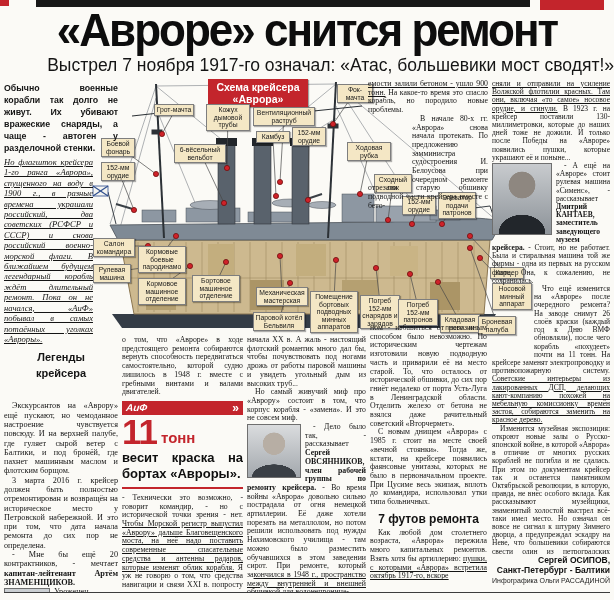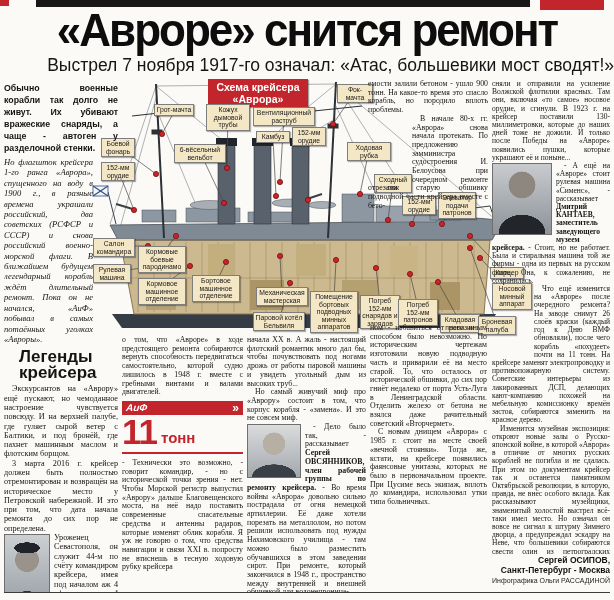--- a/index.html
+++ b/index.html
@@ -26,28 +26,28 @@
     left:0;top:55px;width:614px;text-align:right;
     font-family:"Liberation Sans",sans-serif;font-size:17.5px;line-height:20px;
     color:#151515;white-space:nowrap;
   }
 
   
   .col{position:absolute;font-size:7.8px;line-height:8.7px;text-align:justify;color:#141414;}
   .col p{margin:0;text-indent:8px;}
   .col p.ni{text-indent:0;}
   .b{font-weight:bold;}
-  .u{}
+  .u{text-decoration:underline;}
 
   .c1{left:4px;top:82px;width:114px;height:510px;overflow:hidden;font-size:8.2px;line-height:9.3px;}
   .c1 .lead{font-family:"Liberation Sans",sans-serif;font-weight:bold;font-size:8.8px;line-height:12px;text-indent:10px;margin-bottom:3px;}
-  .c1 .intro{width:89px;font-style:italic;font-size:8.6px;line-height:10.4px;margin-bottom:3px;}
+  .c1 .intro{width:89px;font-style:italic;font-size:8.6px;line-height:10.4px;margin-bottom:3px;text-decoration:underline;}
   .h-col1{
-    font-family:"Liberation Sans",sans-serif;font-weight:bold;font-size:17px;line-height:16px;
-    text-align:left;margin:5px auto 3px;width:84px;
+    font-family:"Liberation Sans",sans-serif;font-weight:bold;font-size:11px;line-height:16px;
+    text-align:center;margin:5px auto 20px;width:84px;
   }
   .c2{left:122px;top:336px;width:121px;height:256px;overflow:hidden;}
   .c3{left:247px;top:336px;width:119px;height:256px;overflow:hidden;}
   .c4t{left:368px;top:80px;width:120px;height:132px;overflow:hidden;}
   .c4{left:370px;top:324px;width:117px;height:256px;overflow:hidden;}
   .c5{left:492px;top:80px;width:118px;height:474px;overflow:hidden;font-size:7.5px;line-height:8.2px;}
   .h-col4{
     font-family:"Liberation Sans",sans-serif;font-weight:bold;font-size:12px;line-height:14px;
     text-align:center;margin:5px 0 3px;text-indent:0;
   }
@@ -312,67 +312,71 @@
       <div class="slabel" style="left: 402px; top: 205px; width: 40px;">Носовой минный аппарат</div>
     </div>
 </div>
 
 <div class="col c1">
   <p class="lead ni">Обычно военные корабли так долго не живут. Их убивают вражеские снаряды, а чаще - автоген у разделочной стенки.</p>
   <p class="intro ni">Но флагшток крейсера 1-го ранга «Аврора», спущенного на воду в 1900 г., в разные времена украшали российский, два советских (РСФСР и СССР) и снова российский военно-морской флаги. В ближайшем будущем легендарный корабль ждёт длительный ремонт. Пока он не начался, «АиФ» побывал в самых потаённых уголках «Авроры».</p>
   <div class="h-col1">Легенды крейсера</div>
   <p>Экскурсантов на «Аврору» ещё пускают, но чемоданное настроение чувствуется повсюду. И на верхней палубе, где гуляет сырой ветер с Балтики, и под бронёй, где пахнет машинным маслом и флотским борщом.</p>
   <p>3 марта 2016 г. крейсер должен быть полностью отремонтирован и возвращён на историческое место у Петровской набережной. И это при том, что дата начала ремонта до сих пор не определена.</p>
+  <p><span>- Мне бы ещё 20 контрактников, - мечтает </span><span class="b">капитан-лейтенант Артём ЗНАМЕНЩИКОВ.</span></p>
   <div class="photo p-znam"></div>
   <p class="ni">Уроженец Севастополя, он служит 44-м по счёту командиром крейсера, имея под началом аж 4 офицеров, 4 мичманов и 19 гражданских специалисток. - Ведь до того как Сердюков списал легендарный крейсер как непрофильный актив, здесь служили 78 человек!</p>
 
 </div>
 
 <div class="col c2">
   <p class="ni">о том, что «Авроре» в ходе предстоящего ремонта собираются вернуть способность передвигаться самостоятельно, которой судно лишилось в 1948 г. вместе с гребными винтами и валами двигателей.</p>
   <div class="badge">
     <div class="badge-band">
       <span class="aif-logo">АиФ</span>
       <span class="aif-arrow">»</span>
     </div>
     <div class="badge-row">
       <span class="badge-num">11</span>
       <span class="badge-unit">тонн</span>
     </div>
+    <div class="badge-caption">весит краска на бортах «Авроры».</div>
     <div class="badge-rule"></div>
   </div>
   <p class="ni"><span>- Технически это возможно, - говорит командир, - но с исторической точки зрения - нет. </span><span class="u">Чтобы Морской регистр выпустил «Аврору» дальше Благовещенского моста, на неё надо поставить современные спасательные средства и антенны радаров, которые изменят облик корабля.</span><span> Я уж не говорю о том, что средства навигации и связи XXI в. попросту не втиснешь в тесную ходовую рубку крейсера</span></p>
 </div>
 
 <div class="col c3">
   <p class="ni">начала XX в. А жаль - настоящий флотский романтик много дал бы, чтобы почувствовать под ногами дрожь от работы паровой машины и увидеть угольный дым из высоких труб...</p>
   <p>Но самый живучий миф про «Аврору» состоит в том, что корпус корабля - «замена». И это не совсем миф.</p>
   <div class="photo p-ovs"></div>
   <p><span>- Дело было так, - рассказывает </span><span class="b">Сергей ОВСЯННИКОВ, член рабочей группы по ремонту крейсера.</span><span> - Во время войны «Аврора» довольно сильно пострадала от огня немецкой артиллерии. Её даже хотели порезать на металлолом, но потом решили использовать под нужды Нахимовского училища - там можно было разместить обучавшихся в этом заведении сирот. При ремонте, который за</span><span class="u">кончился в 1948 г., пространство между внутренней и внешней обшивкой для водонепроница-</span></p>
 </div>
 
 <div class="col c4t">
-  <p class="ni"><span class="u">емости залили бетоном - ушло 900 тонн.</span><span> На какое-то время это спасло корабль, но породило вплоть проблемы.</span></p>
+  <p class="ni"><span class="u">емости залили бетоном - ушло 900 тонн.</span><span> На какое-то время это спасло корабль, но породило новые проблемы.</span></p>
   <div class="sp-c4"></div>
   <p>В начале 80-х гг. «Аврора» снова начала протекать. По предложению замминистра судостроения И. Белоусова при очередном ремонте отрезали старую обшивку подводной части крейсера вместе с бето-</p>
 </div>
 
 <div class="col c4">
   <p class="ni">ном - избавиться от него иным способом было невозможно. По историческим чертежам изготовили новую подводную часть и приварили её на место старой. То, что осталось от исторической обшивки, до сих пор гниёт недалеко от порта Усть-Луга в Ленинградской области. Отделить железо от бетона не взялся даже рачительный советский «Вторчермет».</p>
   <p>С новым днищем «Аврора» с 1985 г. стоит на месте своей «вечной стоянки». Тогда же, кстати, на крейсере появились фаянсовые унитазы, которых не было в первоначальном проекте. При Цусиме весь экипаж, вплоть до командира, использовал утки типа больничных.</p>
+  <div class="h-col4">7 футов ремонта</div>
+  <p><span>Как любой дом столетнего возраста, «Аврора» пережила много капитальных ремонтов. Взять хотя бы артиллерию: </span><span class="u">пушки, с которыми «Аврора» встретила октябрь 1917-го, вскоре</span></p>
 </div>
 
 <div class="col c5">
   <p class="ni"><span class="u">сняли и отправили на усиление Волжской флотилии красных. Там они, включая «то самое» носовое орудие, и сгинули.</span><span> В 1923 г. на крейсер поставили 130-миллиметровки, которые до наших дней тоже не дожили. И только после Победы на «Авроре» появились пушки, которые украшают её и поныне...</span></p>
   <div class="photo p-kant"></div>
   <p><span>- А ещё на «Авроре» стоит рулевая машина «Сименс», - рассказывает </span><span class="b">Дмитрий КАНТАЕВ, заместитель заведующего музеем крейсера.</span><span> - Стоит, но не работает. Была и стиральная машина той же фирмы - одна из первых на русском флоте. Она, к сожалению, не сохранилась.</span></p>
   <div class="sp-c5"></div>
   <p><span>Что ещё изменится на «Авроре» после очередного ремонта? На заводе снимут 26 слоёв краски (каждый год к Дню ВМФ обновляли), после чего корабль «похудеет» почти на 11 тонн. На крейсере заменят электропроводку и противопожарную систему. </span><span class="u">Советские интерьеры из лакированных ДСП, делающих кают-компанию похожей на мебельную комиссионку времён застоя, собираются заменить на красное дерево.</span></p>
   <p>Изменится музейная экспозиция: откроют новые залы о Русско-японской войне, в которой «Аврора» в отличие от многих русских кораблей не погибла и не сдалась. При этом по документам крейсер так и останется памятником Октябрьской революции, в которую, правда, не внёс особого вклада. Как рассказывают музейщики, знаменитый холостой выстрел всё-таки имел место. Но означал он вовсе не сигнал к штурму Зимнего дворца, а предупреждал эскадру на Неве, что большевики собираются свести один из петроградских мостов.</p>
 </div>
 
 <div class="abs byline">
   <div class="who">Сергей ОСИПОВ,</div>
-  <div class="who">Санкт-Петербург - Москва</div>
+  <div class="who">Санкт-Петербург - Балтики</div>
   <div class="credit">Инфографика Ольги РАССАДИНОЙ</div>
 </div>
 
 <div class="abs bottom-rule"></div>
 
 </body></html>

